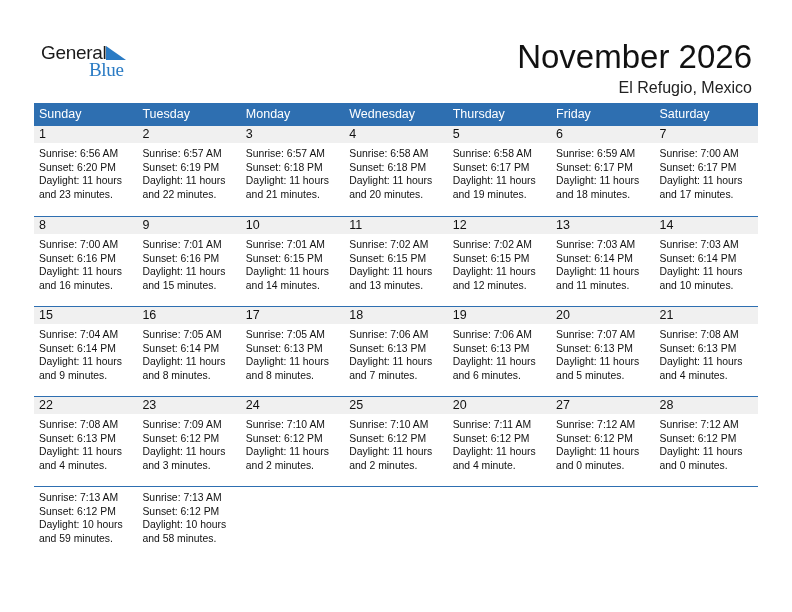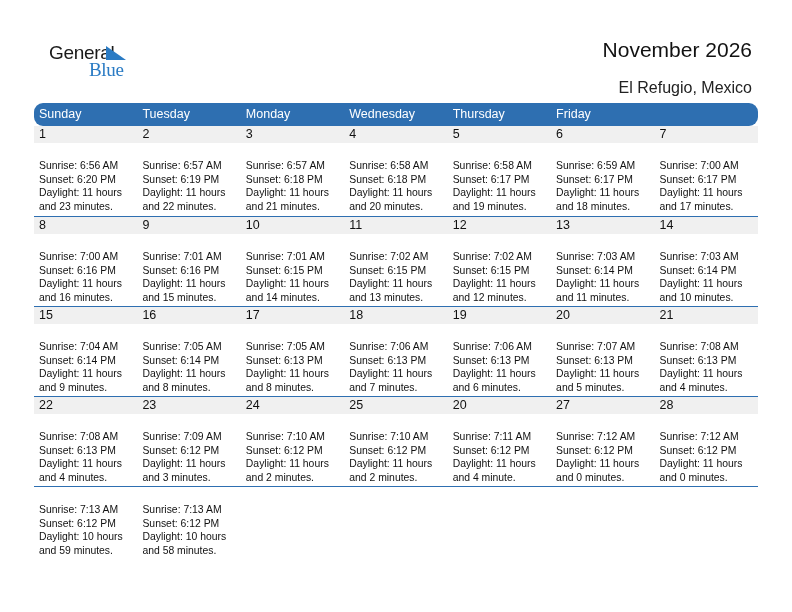--- a/index.html
+++ b/index.html
@@ -1,34 +1,34 @@
 <!DOCTYPE html>
 <html><head>
 <meta charset="utf-8">
 <style>
   html, body { margin: 0; padding: 0; background: #ffffff; }
   body { width: 792px; height: 612px; position: relative; overflow: hidden;
          font-family: "Liberation Sans", sans-serif; color: #111; }
   .logo { position: absolute; left: 37px; top: 42px; width: 100px; height: 40px; }
-  .logo .general { position: absolute; left: 12px; top: 0; font-size: 19px; color: #1a1a1a; letter-spacing: -0.3px; }
+  .logo .general { position: absolute; left: 4px; top: 0; font-size: 19px; color: #1a1a1a; letter-spacing: -0.3px; }
   .logo .blue { position: absolute; left: 52px; top: 17px; font-size: 19px; color: #2a7bc4; letter-spacing: -0.3px; font-family: Liberation Serif, serif; }
   .logo .tri { position: absolute; left: 69px; top: 4px; width: 0; height: 0;
                border-left: 20px solid #2a7bc4; border-top: 14px solid transparent; }
-  .title { position: absolute; right: 40px; top: 38px; font-size: 21px; color: #111; }
+  .title { position: absolute; right: 40px; top: 38px; font-size: 33px; color: #111; }
   .subtitle { position: absolute; right: 40px; top: 79px; font-size: 16px; color: #222; padding-left: 16px; }
   .cal { position: absolute; left: 34px; top: 103px; width: 724px; }
-  .head { display: flex; background: #2e6fb1; height: 23px; border-radius: 9px; }
+  .head { display: flex; background: #2e6fb1; height: 23px; }
   .head div { width: 103.43px; color: #fff; font-size: 12.5px; line-height: 23px; padding-left: 5px; box-sizing: border-box; }
   .week { height: 90px; position: relative; }
   .week.sep { border-top: 1px solid #2e6fb1; height: 89px; }
   .daterow { display: flex; background: #f0f0f0; height: 17px; }
   .week.first .daterow { height: 17px; }
   .daterow div { width: 103.43px; font-size: 12.5px; line-height: 17px; padding-left: 5px; box-sizing: border-box; color: #111; }
   .inforow { display: flex; }
-  .cell { width: 103.43px; padding-left: 5px; box-sizing: border-box; font-size: 10.4px; line-height: 13.5px; color: #111; padding-top: 16px; }
+  .cell { width: 103.43px; padding-left: 5px; box-sizing: border-box; font-size: 10.4px; line-height: 13.5px; color: #111; padding-top: 4px; }
   .cell span { display: block; white-space: nowrap; }
 </style>
 </head>
 <body>
 
 <div class="logo">
   <span class="general">General</span>
   <span class="tri"></span>
   <span class="blue">Blue</span>
 </div>
@@ -37,20 +37,21 @@
 <div class="subtitle">El Refugio, Mexico</div>
 
 <div class="cal">
   <div class="head">
     <div>Sunday</div>
     <div>Tuesday</div>
     <div>Monday</div>
     <div>Wednesday</div>
     <div>Thursday</div>
     <div>Friday</div>
+    <div>Saturday</div>
   </div>
   <div id="weeks">
       <div class="week first">
         <div class="daterow">
           <div>1</div>
           <div>2</div>
           <div>3</div>
           <div>4</div>
           <div>5</div>
           <div>6</div>

